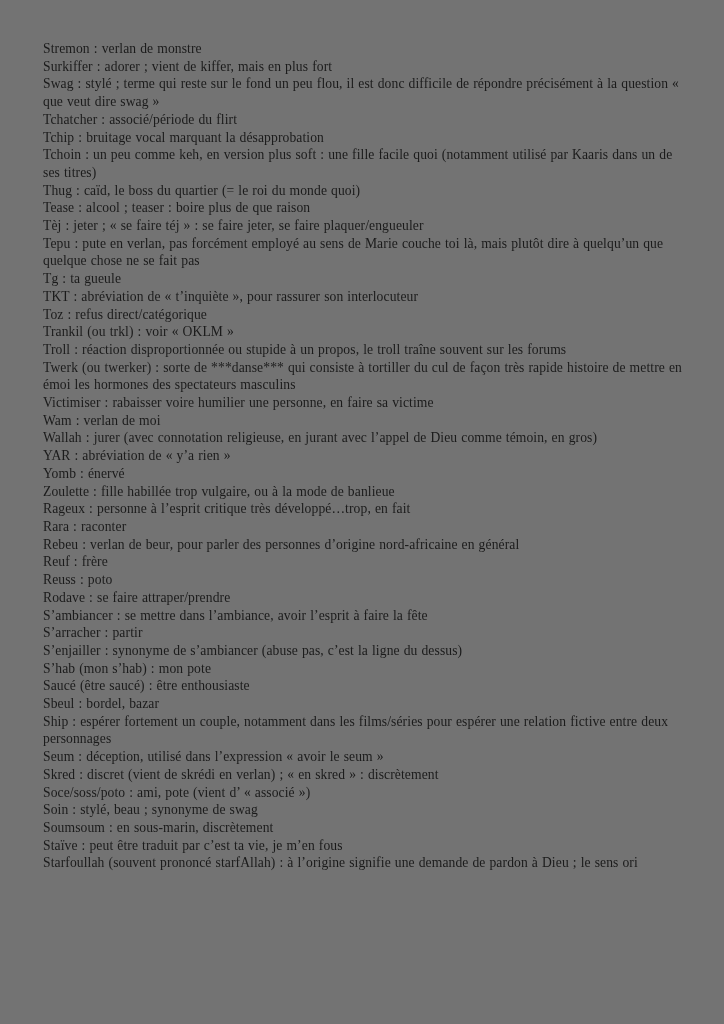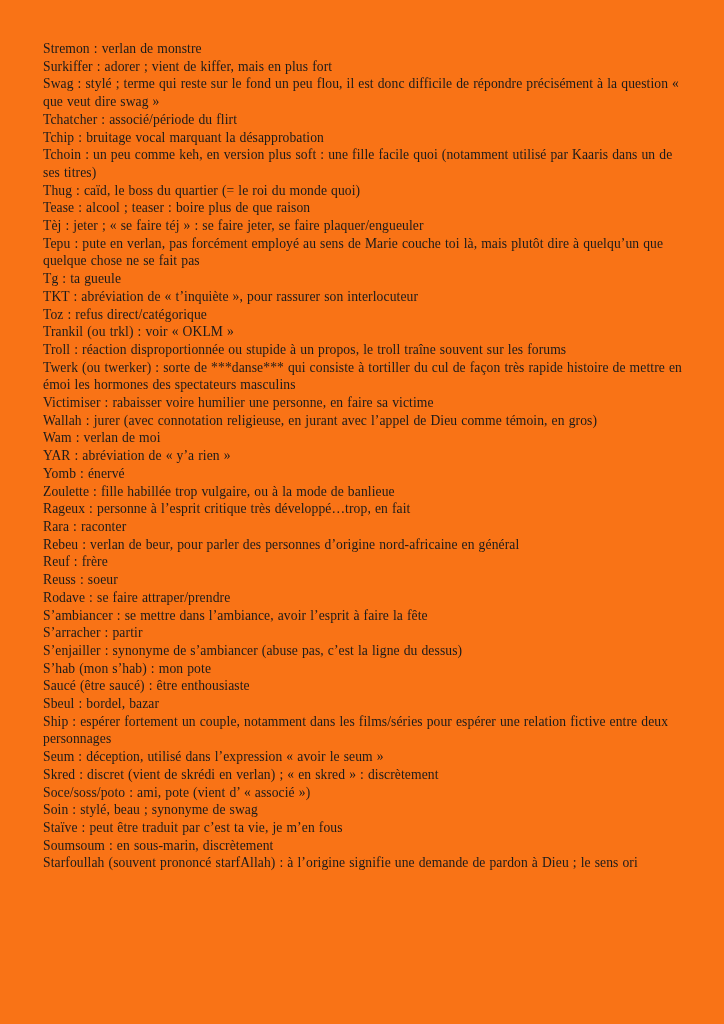--- a/index.html
+++ b/index.html
@@ -4,21 +4,21 @@
 <style>
   html, body {
     margin: 0;
     padding: 0;
     background: #ffffff;
   }
   .document-page {
     position: relative;
     width: 724px;
     height: 1024px;
-    background: #f97316;
+    background: #737373;
     overflow: hidden;
     box-sizing: border-box;
     padding: 40px 37px 0 43px;
   }
   .glossary-list {
     width: 645px;
   }
   .entry {
     margin: 0;
     padding: 0;
@@ -45,39 +45,39 @@
       <p class="entry">Tease : alcool ; teaser : boire plus de que raison</p>
       <p class="entry">Tèj : jeter ; « se faire téj » : se faire jeter, se faire plaquer/engueuler</p>
       <p class="entry">Tepu : pute en verlan, pas forcément employé au sens de Marie couche toi là, mais plutôt dire à quelqu’un que quelque chose ne se fait pas</p>
       <p class="entry">Tg : ta gueule</p>
       <p class="entry">TKT : abréviation de « t’inquiète », pour rassurer son interlocuteur</p>
       <p class="entry">Toz : refus direct/catégorique</p>
       <p class="entry">Trankil (ou trkl) : voir « OKLM »</p>
       <p class="entry">Troll : réaction disproportionnée ou stupide à un propos, le troll traîne souvent sur les forums</p>
       <p class="entry">Twerk (ou twerker) : sorte de ***danse*** qui consiste à tortiller du cul de façon très rapide histoire de mettre en émoi les hormones des spectateurs masculins</p>
       <p class="entry">Victimiser : rabaisser voire humilier une personne, en faire sa victime</p>
+      <p class="entry">Wam : verlan de moi</p>
       <p class="entry">Wallah : jurer (avec connotation religieuse, en jurant avec l’appel de Dieu comme témoin, en gros)</p>
-      <p class="entry">Wam : verlan de moi</p>
       <p class="entry">YAR : abréviation de « y’a rien »</p>
       <p class="entry">Yomb : énervé</p>
       <p class="entry">Zoulette : fille habillée trop vulgaire, ou à la mode de banlieue</p>
       <p class="entry">Rageux : personne à l’esprit critique très développé…trop, en fait</p>
       <p class="entry">Rara : raconter</p>
       <p class="entry">Rebeu : verlan de beur, pour parler des personnes d’origine nord-africaine en général</p>
       <p class="entry">Reuf : frère</p>
-      <p class="entry">Reuss : soeur</p>
+      <p class="entry">Reuss : poto</p>
       <p class="entry">Rodave : se faire attraper/prendre</p>
       <p class="entry">S’ambiancer : se mettre dans l’ambiance, avoir l’esprit à faire la fête</p>
       <p class="entry">S’arracher : partir</p>
       <p class="entry">S’enjailler : synonyme de s’ambiancer (abuse pas, c’est la ligne du dessus)</p>
       <p class="entry">S’hab (mon s’hab) : mon pote</p>
       <p class="entry">Saucé (être saucé) : être enthousiaste</p>
       <p class="entry">Sbeul : bordel, bazar</p>
       <p class="entry">Ship : espérer fortement un couple, notamment dans les films/séries pour espérer une relation fictive entre deux personnages</p>
       <p class="entry">Seum : déception, utilisé dans l’expression « avoir le seum »</p>
       <p class="entry">Skred : discret (vient de skrédi en verlan) ; « en skred » : discrètement</p>
       <p class="entry">Soce/soss/poto : ami, pote (vient d’ « associé »)</p>
       <p class="entry">Soin : stylé, beau ; synonyme de swag</p>
+      <p class="entry">Soumsoum : en sous-marin, discrètement</p>
       <p class="entry">Staïve : peut être traduit par c’est ta vie, je m’en fous</p>
-      <p class="entry">Soumsoum : en sous-marin, discrètement</p>
       <p class="entry">Starfoullah (souvent prononcé starfAllah) : à l’origine signifie une demande de pardon à Dieu ; le sens ori</p>
     </div>
 </div>
 
 </body></html>

